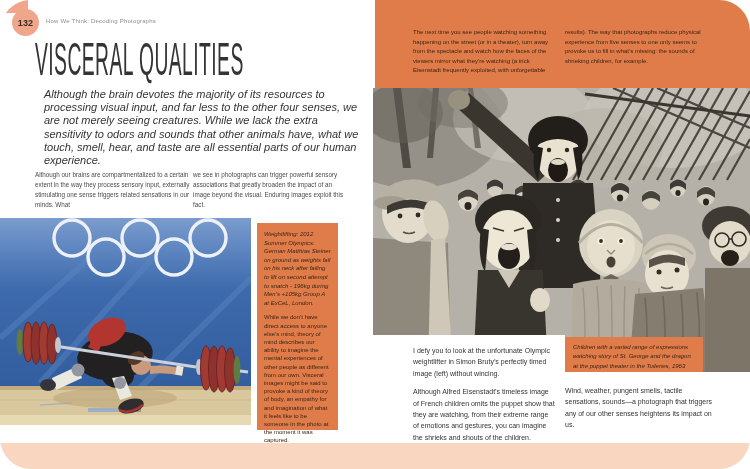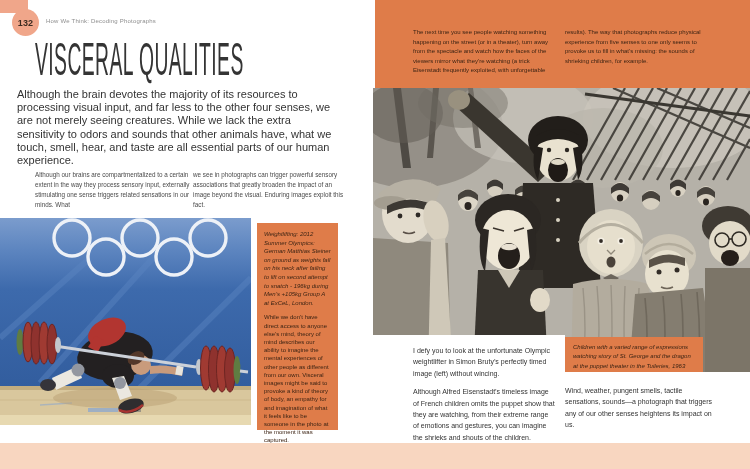--- a/index.html
+++ b/index.html
@@ -1,31 +1,31 @@
 <!DOCTYPE html>
 <html><head>
 <meta charset="utf-8">
 <style>
   html,body{margin:0;padding:0;background:#fff;}
   #spread{position:relative;width:750px;height:469px;background:#ffffff;overflow:hidden;
-          font-family:"Liberation Sans",sans-serif;color:#3a3a3a;}
+          font-family:"Liberation Sans",sans-serif;color:#3a3a3a;border-radius:31px;}
   .abs{position:absolute;}
 
   
   .corner-square{left:0;top:0;width:28px;height:13px;background:#f0a68a;}
   .folio{left:12px;top:9px;width:27px;height:27px;border-radius:50%;background:#f0a68a;
          display:flex;align-items:center;justify-content:center;}
   .folio span{font-size:9px;font-weight:bold;color:#3c2b20;letter-spacing:.2px;}
   .running{left:46px;top:18px;font-size:6px;color:#8e8e8e;letter-spacing:.2px;}
 
   .title{left:35px;top:36px;font-size:46px;line-height:1;color:#343434;white-space:nowrap;
          transform:scaleX(.42);transform-origin:0 0;letter-spacing:1px;font-weight:400;}
 
-  .intro{left:17px;top:88px;width:318px;font-size:11px;line-height:13.2px;color:#333;
-         font-weight:500;}
+  .intro{left:44px;top:88px;width:318px;font-size:11px;line-height:13.2px;color:#333;
+         font-weight:500;font-style:italic;}
   .lcol{top:170px;width:155px;font-size:6.3px;line-height:10px;color:#4a4a4a;}
   .lcol1{left:35px;} .lcol2{left:193px;}
 
   
   .photoL{left:0;top:218px;width:251px;height:207px;}
   .photoR{left:373px;top:88px;width:377px;height:284px;}
   svg{display:block;}
 
   
   .capL{left:257px;top:223px;width:81px;height:207px;background:#df7c49;box-sizing:border-box;

